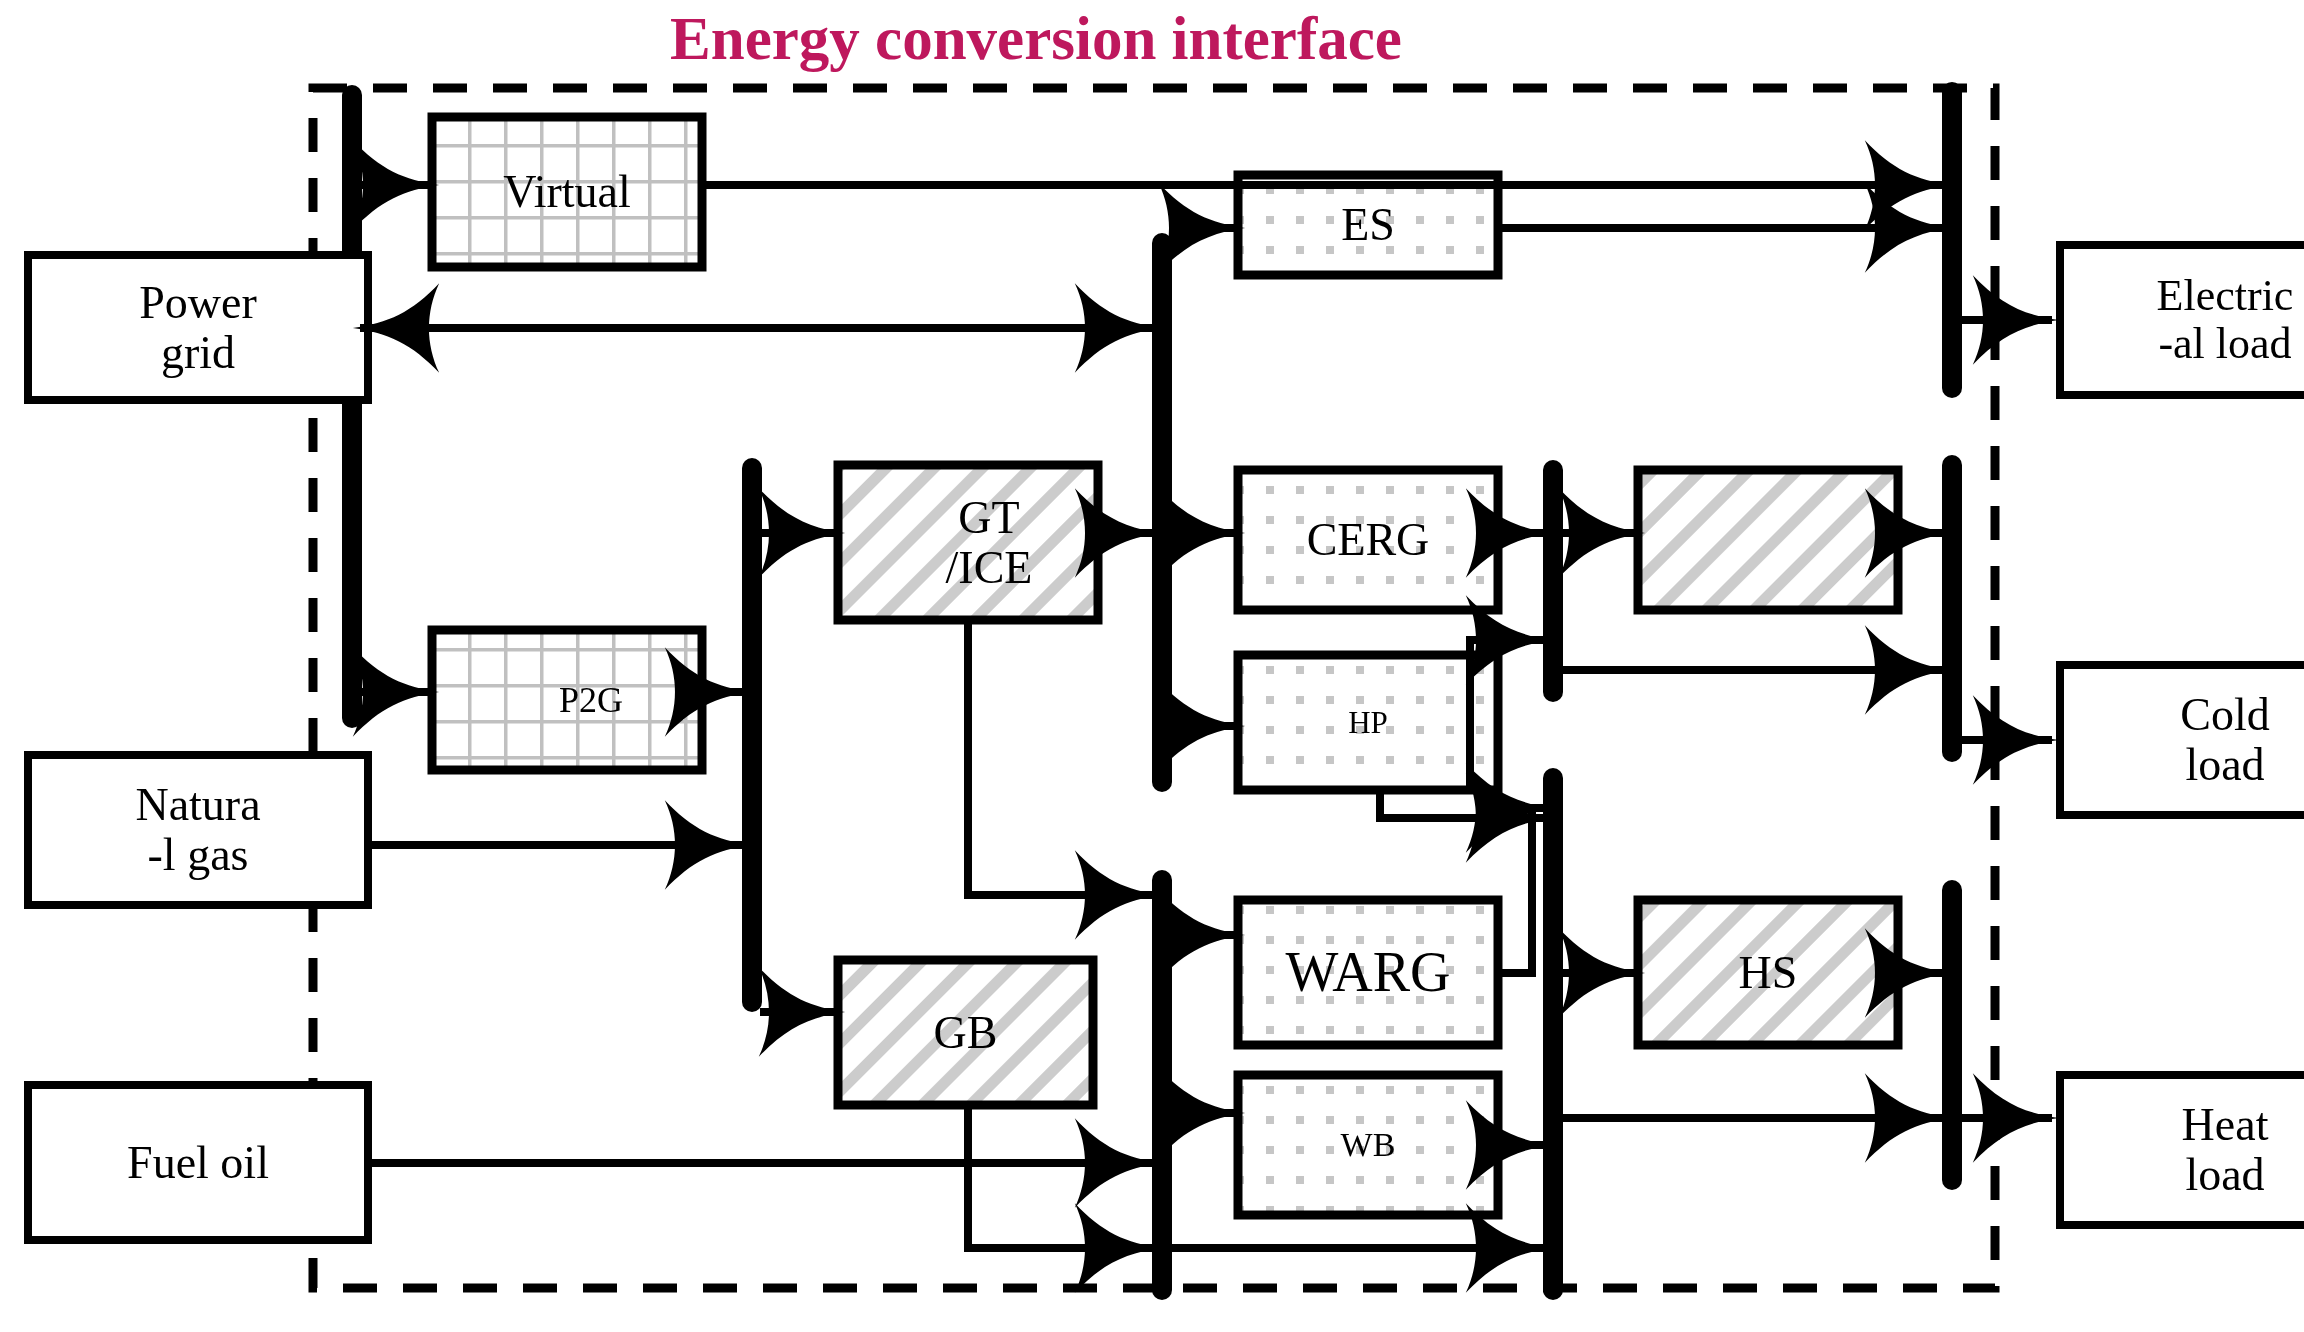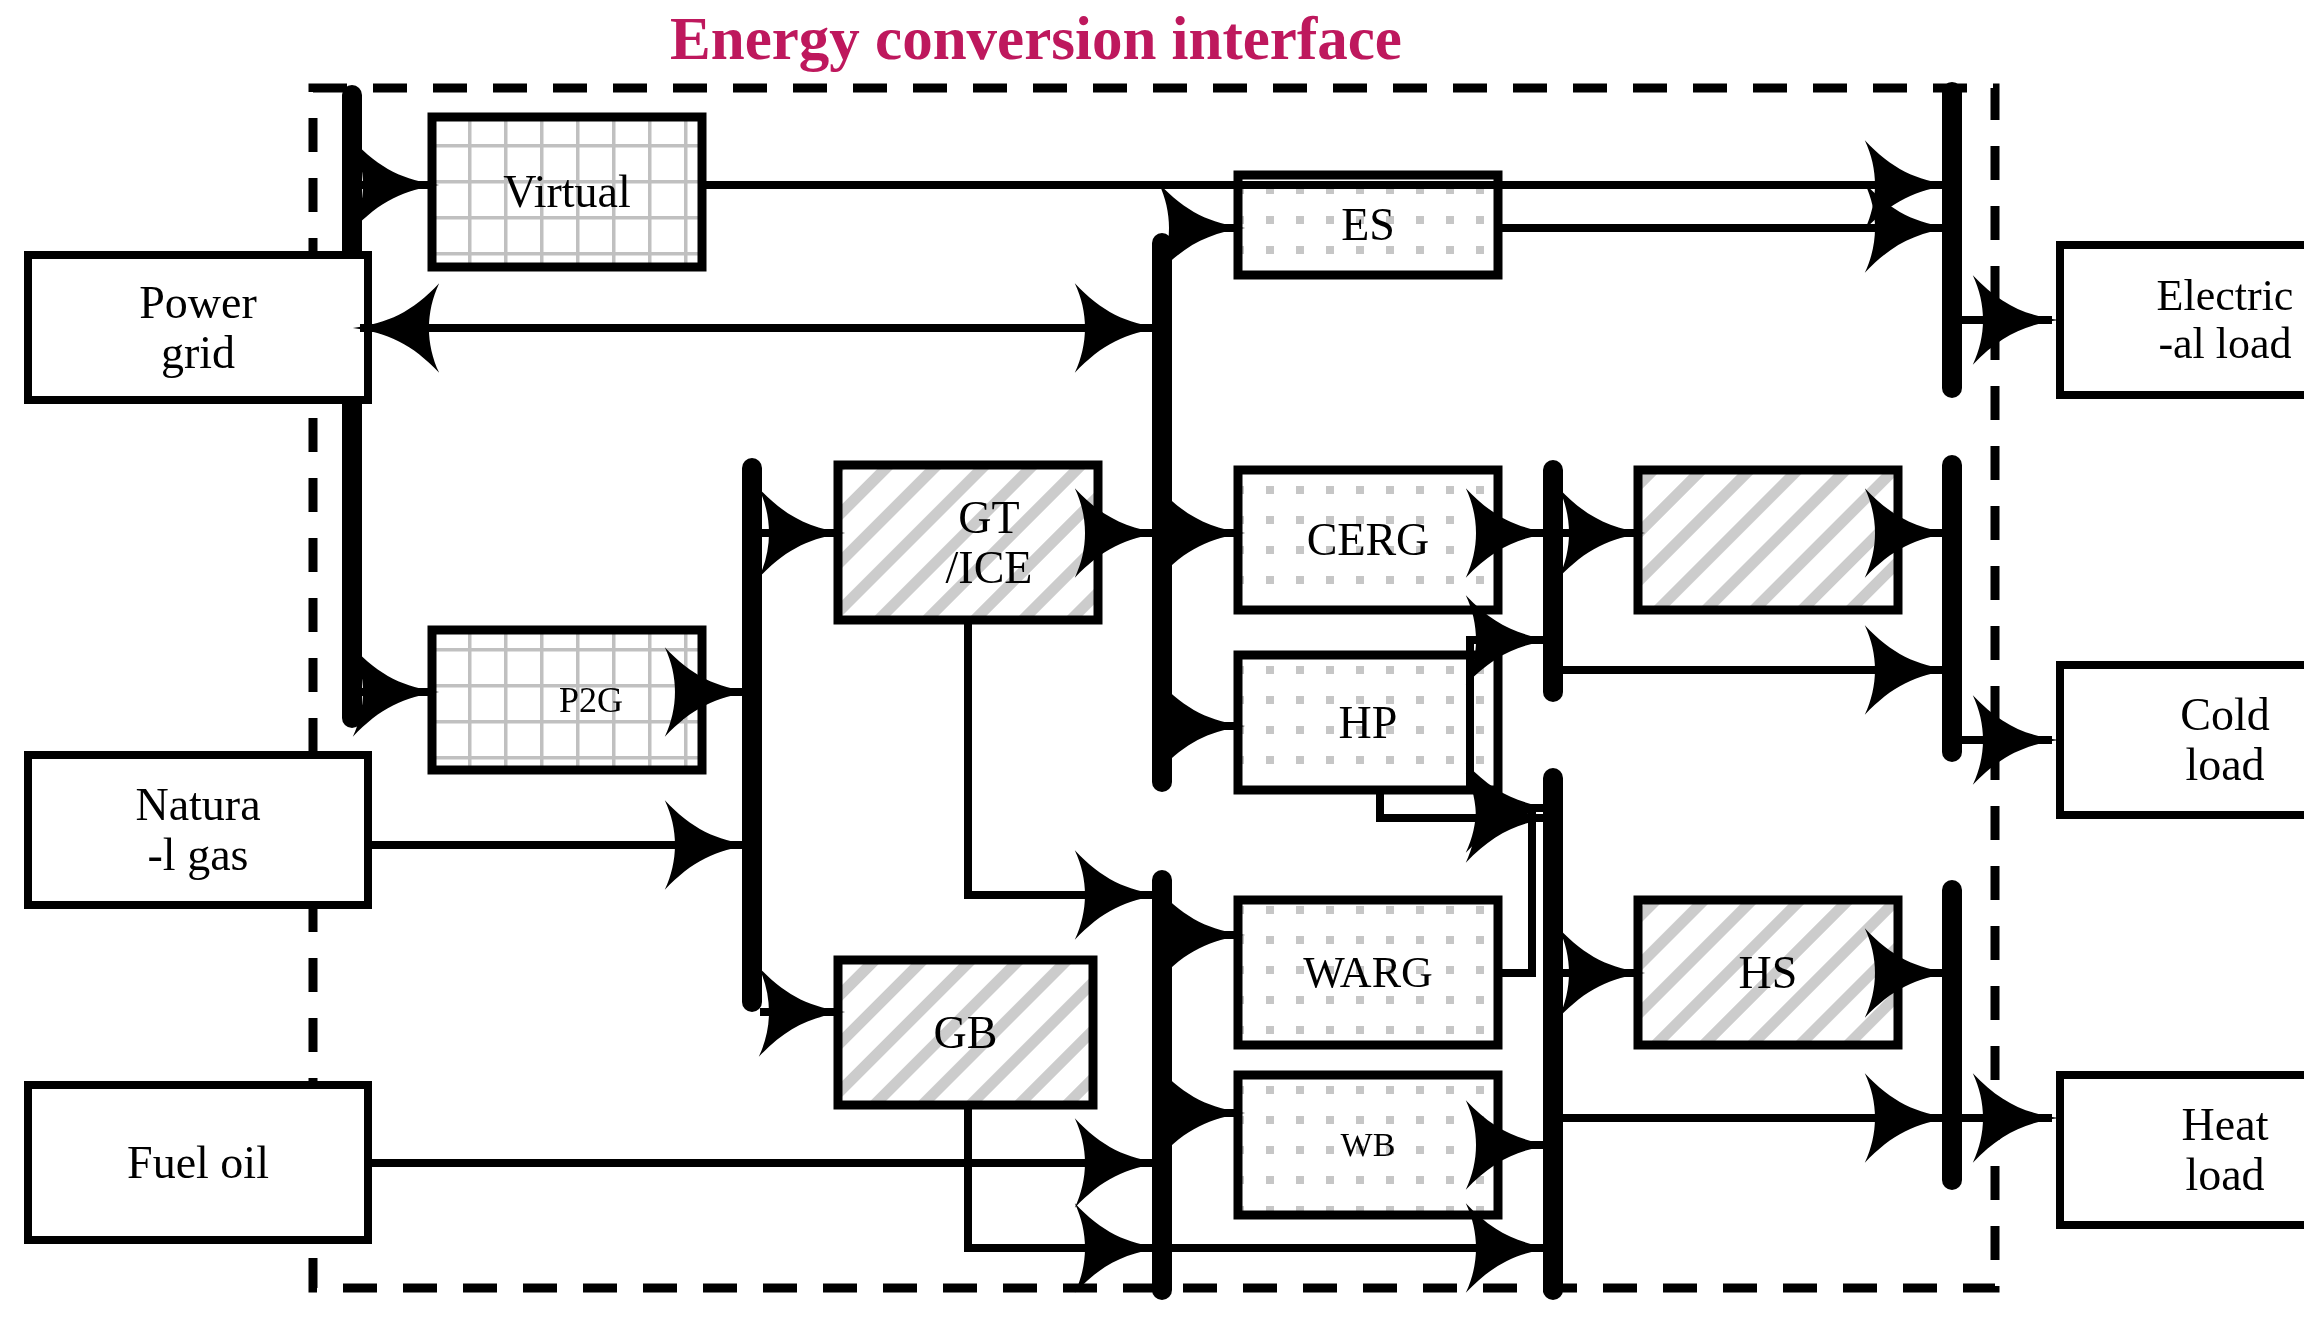--- a/index.html
+++ b/index.html
@@ -168,18 +168,18 @@
   <div class="boxlabel" style="left:2060px;top:245px;width:330px;height:150px;font-size:44px;">Electric<br>-al load</div>
   <div class="boxlabel" style="left:2060px;top:665px;width:330px;height:150px;font-size:46px;">Cold<br>load</div>
   <div class="boxlabel" style="left:2060px;top:1075px;width:330px;height:150px;font-size:46px;">Heat<br>load</div>
 
   <div class="boxlabel" style="left:432px;top:117px;width:270px;height:150px;font-size:46px;">Virtual</div>
   <div class="boxlabel" style="left:456px;top:630px;width:270px;height:140px;font-size:36px;">P2G</div>
   <div class="boxlabel" style="left:859px;top:465px;width:260px;height:155px;font-size:46px;">GT<br>/ICE</div>
   <div class="boxlabel" style="left:838px;top:960px;width:255px;height:145px;font-size:46px;">GB</div>
   <div class="boxlabel" style="left:1238px;top:175px;width:260px;height:100px;font-size:46px;">ES</div>
   <div class="boxlabel" style="left:1238px;top:470px;width:260px;height:140px;font-size:46px;">CERG</div>
-  <div class="boxlabel" style="left:1238px;top:655px;width:260px;height:135px;font-size:46px;">HP</div>
-  <div class="boxlabel" style="left:1238px;top:900px;width:260px;height:145px;font-size:44px;">WARG</div>
+  <div class="boxlabel" style="left:1238px;top:655px;width:260px;height:135px;font-size:31px;">HP</div>
+  <div class="boxlabel" style="left:1238px;top:900px;width:260px;height:145px;font-size:56px;">WARG</div>
   <div class="boxlabel" style="left:1238px;top:1075px;width:260px;height:140px;font-size:34px;">WB</div>
   <div class="boxlabel" style="left:1638px;top:900px;width:260px;height:145px;font-size:46px;">HS</div>
 
 </div>
 
 </body></html>

